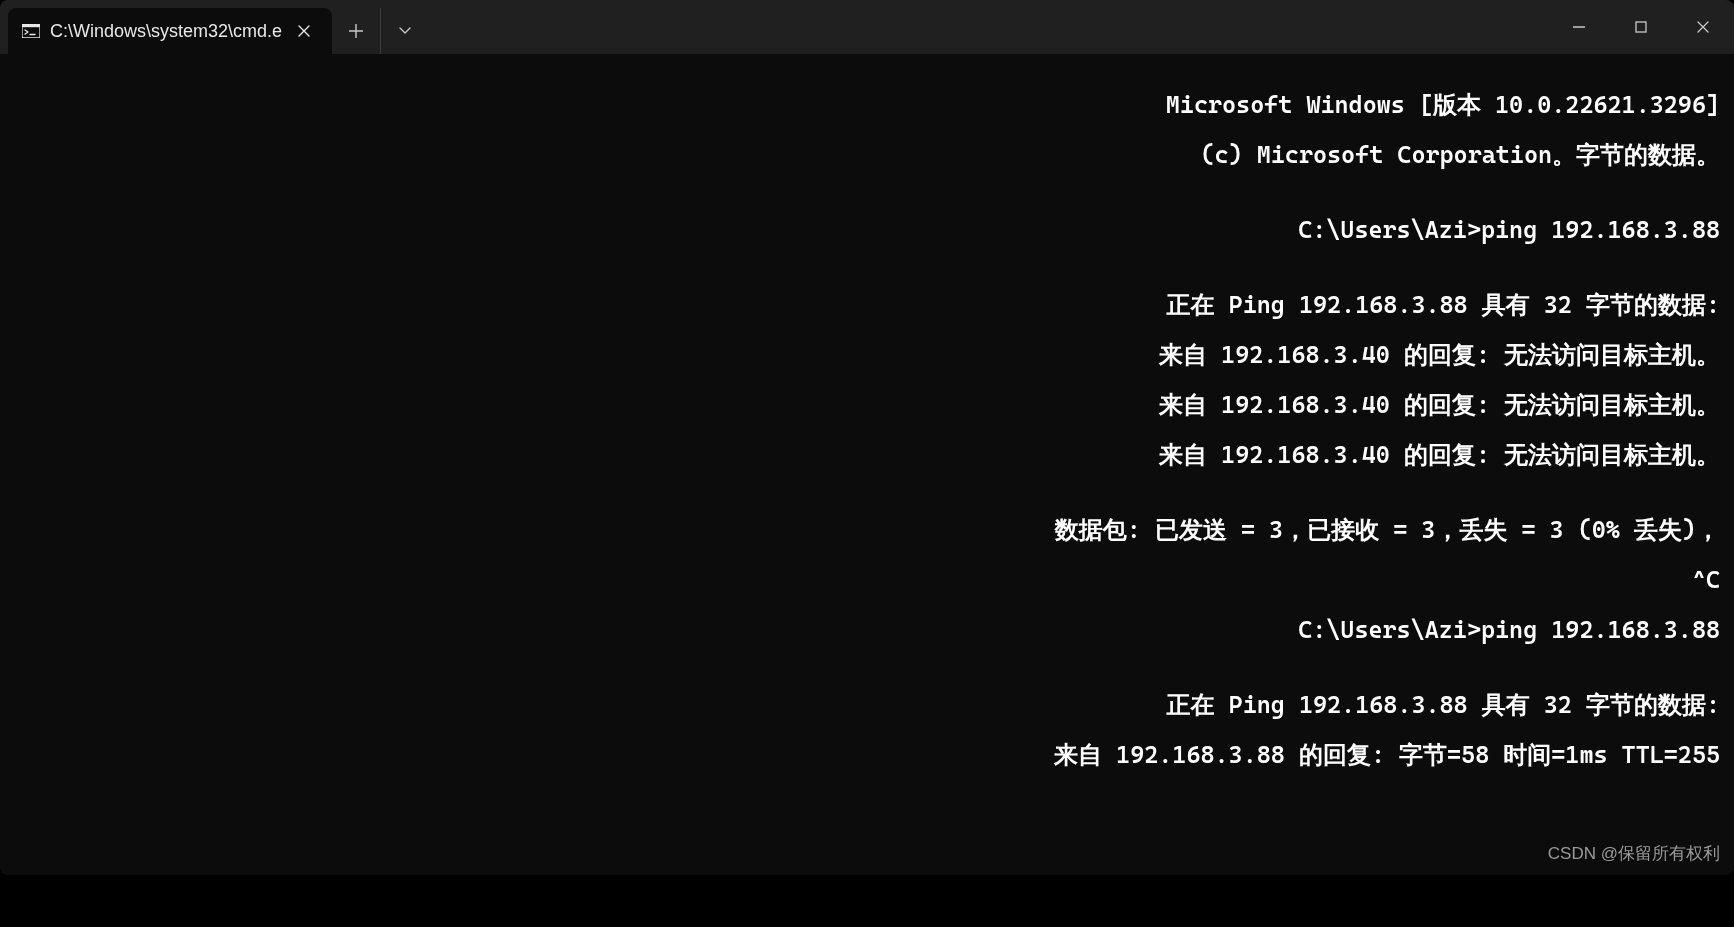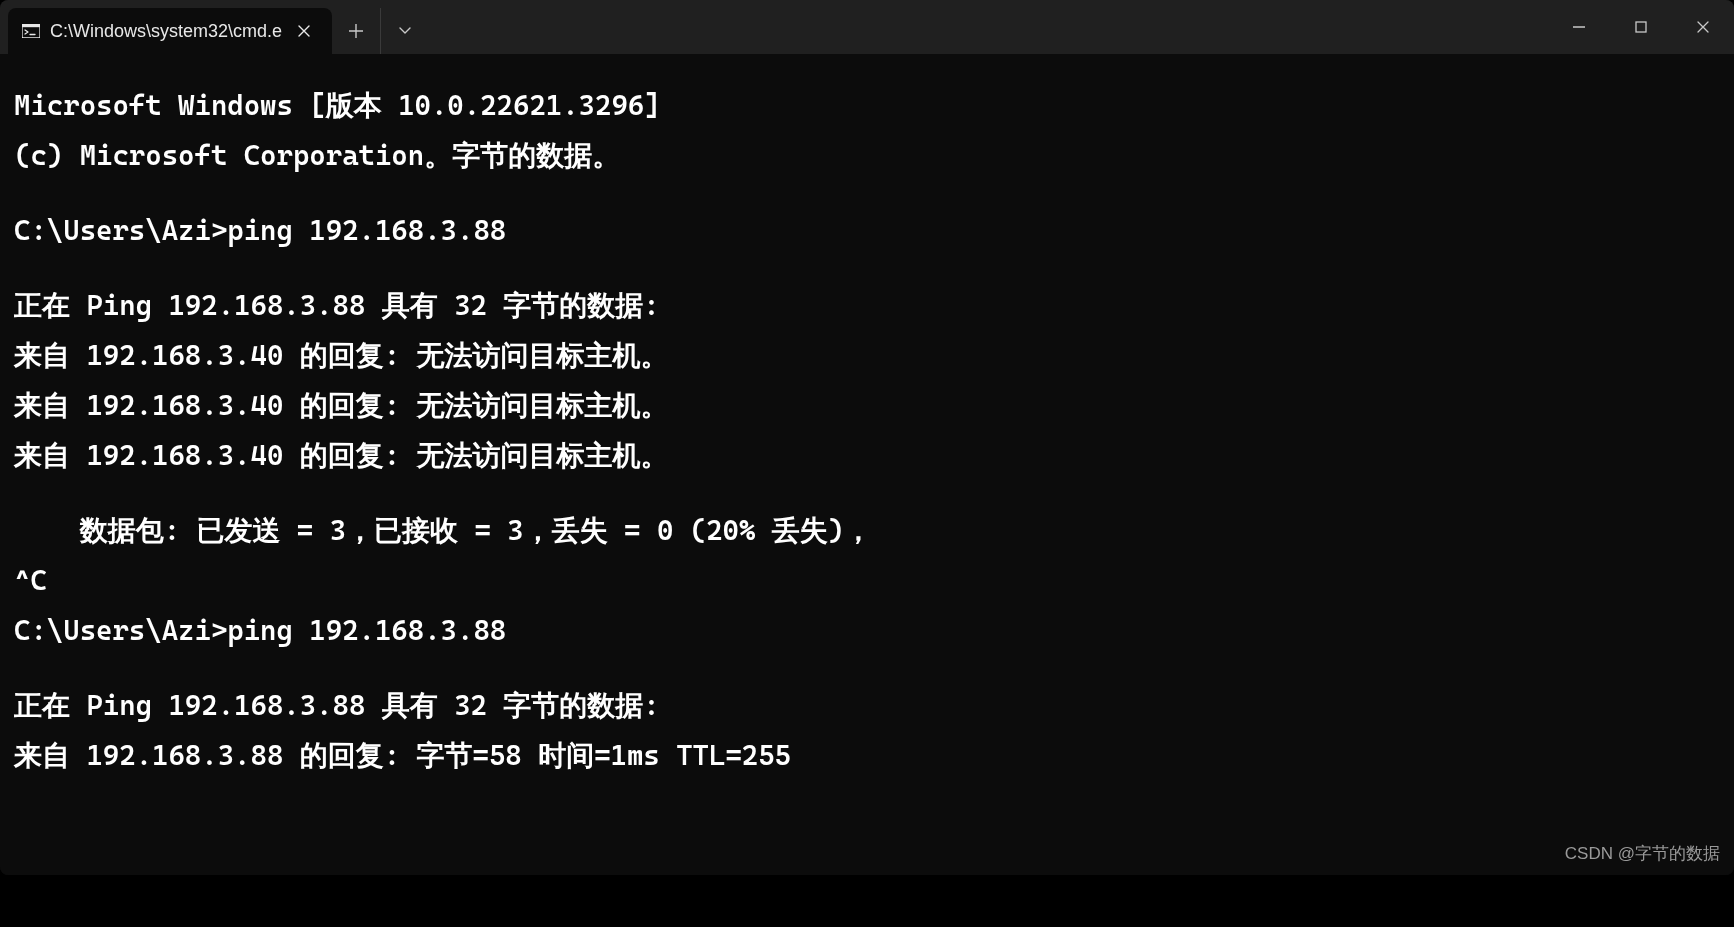--- a/index.html
+++ b/index.html
@@ -1,31 +1,31 @@
 <!DOCTYPE html>
 <html><head>
 <meta charset="utf-8">
 <style>
   html,body{margin:0;padding:0;width:1734px;height:927px;overflow:hidden;background:#000;}
   body{font-family:Consolas,"Cascadia Mono","Courier New",monospace;}
-  .window{position:relative;width:1734px;height:875px;background:#0c0c0c;border-radius:8px;overflow:hidden;}
+  .window{position:relative;width:1734px;height:875px;background:#0c0c0c;border-radius:8px;overflow:hidden;text-align:right;}
   
   .titlebar{height:54px;background:#202020;display:flex;align-items:stretch;color:#fff;}
   .tab{display:flex;align-items:center;background:#0c0c0c;border-radius:8px 8px 0 0;margin-top:8px;margin-left:8px;height:46px;padding:0 14px;min-width:280px;max-width:320px;position:relative;}
   .tab-icon{width:18px;height:14px;margin-right:10px;flex:0 0 auto;}
   .tab-title{flex:1;color:#e8e8e8;font-size:18px;white-space:nowrap;overflow:hidden;text-overflow:clip;font-family:"Segoe UI",Arial,sans-serif;}
   .tab-close{width:28px;height:28px;display:flex;align-items:center;justify-content:center;color:#e8e8e8;border-radius:4px;margin-left:8px;}
   .tb-btn{width:48px;display:flex;align-items:center;justify-content:center;color:#c8c8c8;}
   .tb-btn.plus{margin-top:8px;height:46px;}
   .tb-btn.chev{margin-top:8px;height:46px;border-left:1px solid #3a3a3a;}
   .spacer{flex:1;}
   .win-controls{display:flex;align-items:stretch;}
   .win-btn{width:62px;display:flex;align-items:center;justify-content:center;color:#c8c8c8;}
   
-  .terminal{position:absolute;left:0;right:0;top:54px;bottom:0;background:#0c0c0c;padding:14px 14px 8px 14px;color:#fff;font-size:28px;line-height:25px;white-space:pre;font-weight:600;}
+  .terminal{position:absolute;left:0;right:0;top:54px;bottom:0;background:#0c0c0c;padding:14px 14px 8px 14px;color:#fff;font-size:24px;line-height:25px;white-space:pre;font-weight:600;}
   .line{white-space:pre;}
   .watermark{position:absolute;right:14px;bottom:10px;color:#9a9a9a;font-size:17px;font-family:"Microsoft YaHei","Segoe UI",Arial,sans-serif;}
   svg{display:block;}
 </style>
 </head>
 <body>
 <div class="window">
 
   <div class="titlebar">
     <div class="tab">
@@ -78,31 +78,31 @@
 <div class="line">Microsoft Windows [版本 10.0.22621.3296]</div>
 <div class="line">(c) Microsoft Corporation。字节的数据。</div>
 <div class="line"></div>
 <div class="line">C:\Users\Azi&gt;ping 192.168.3.88</div>
 <div class="line"></div>
 <div class="line">正在 Ping 192.168.3.88 具有 32 字节的数据:</div>
 <div class="line">来自 192.168.3.40 的回复: 无法访问目标主机。</div>
 <div class="line">来自 192.168.3.40 的回复: 无法访问目标主机。</div>
 <div class="line">来自 192.168.3.40 的回复: 无法访问目标主机。</div>
 <div class="line"></div>
-<div class="line">    数据包: 已发送 = 3，已接收 = 3，丢失 = 0 (20% 丢失)，</div>
+<div class="line">    数据包: 已发送 = 3，已接收 = 3，丢失 = 3 (0% 丢失)，</div>
 <div class="line">^C</div>
 <div class="line">C:\Users\Azi&gt;ping 192.168.3.88</div>
 <div class="line"></div>
 <div class="line">正在 Ping 192.168.3.88 具有 32 字节的数据:</div>
 <div class="line">来自 192.168.3.88 的回复: 字节=58 时间=1ms TTL=255</div>
 
 
 <div class="line"></div>
 
 
 
 
 <div class="line"></div>
 
   </div>
 
-  <div class="watermark">CSDN @字节的数据</div>
+  <div class="watermark">CSDN @保留所有权利</div>
 </div>
 
 </body></html>

